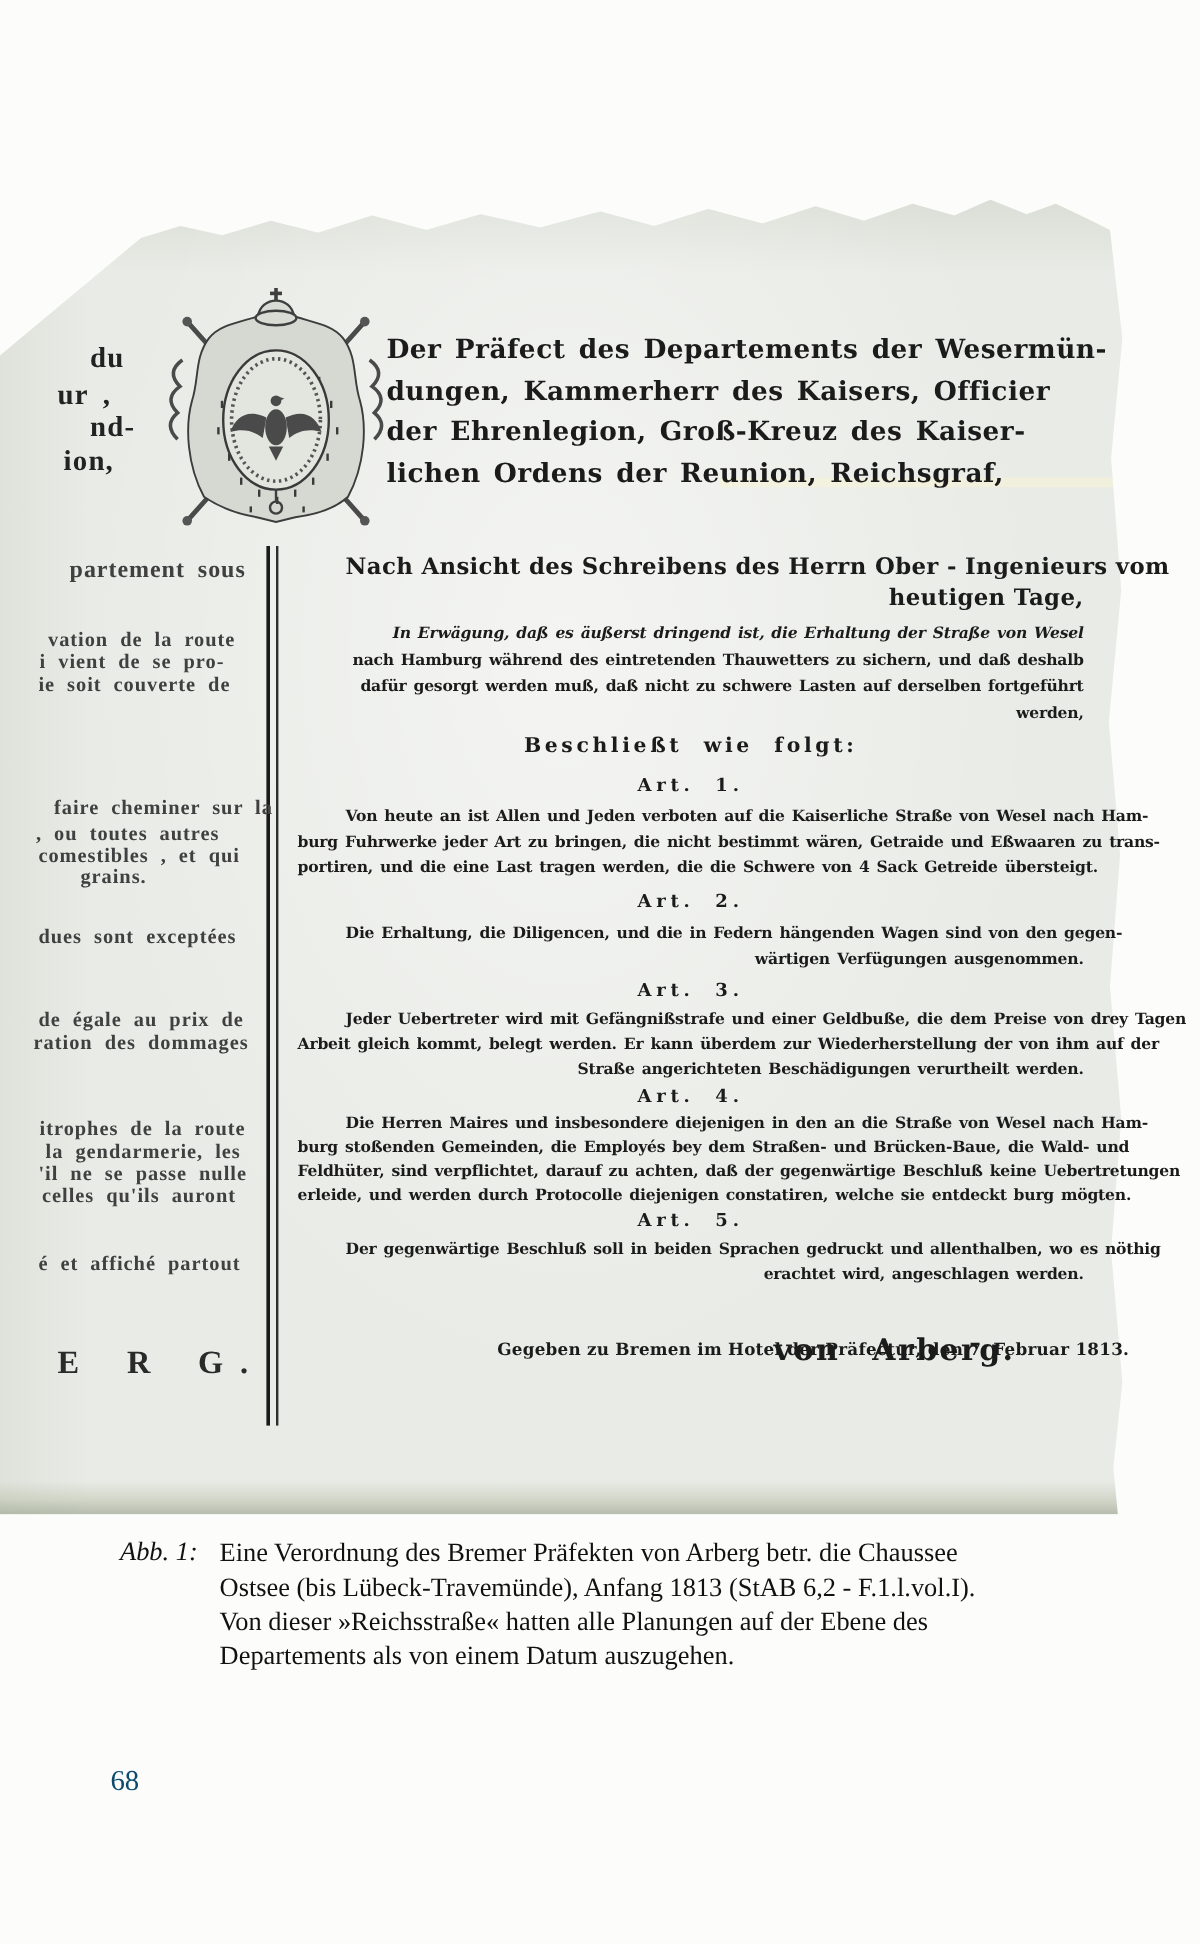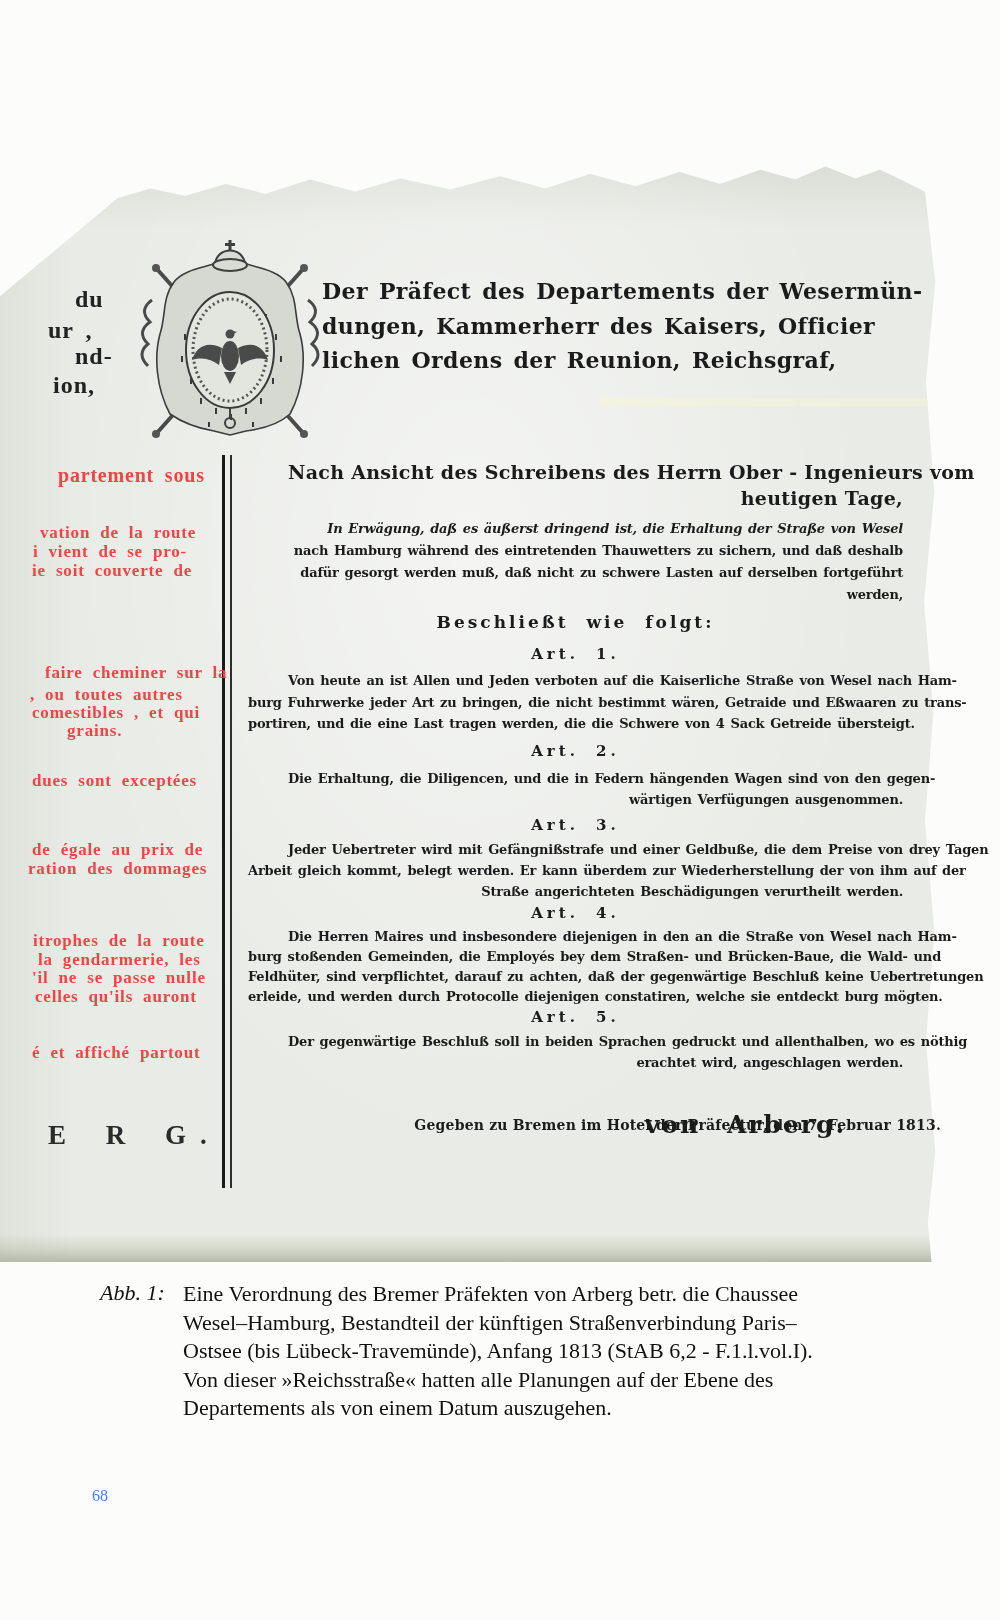--- a/index.html
+++ b/index.html
@@ -54,35 +54,35 @@
   .body-abs{position:absolute;left:248px;width:655px;}
   .intro{font-size:19px;letter-spacing:0.3px;}
   .bline{font-size:13px;line-height:21.5px;letter-spacing:-0.2px;word-spacing:1.5px;}
   .indent{padding-left:40px;}
   .indent-lg{padding-left:62px;font-style:italic;}
   .decree{text-align:center;font-size:17px;letter-spacing:3px;word-spacing:9px;}
   .art-head{text-align:center;font-size:15px;letter-spacing:4px;word-spacing:8px;}
   .dateline{font-size:14px;padding-left:38px;letter-spacing:0.2px;margin-top:33px;}
   .signature{text-align:center;padding-left:170px;font-size:25px;letter-spacing:2px;word-spacing:16px;}
   
-  .fr{position:absolute;font-family:"Liberation Serif",serif;color:#ef4444;
+  .fr{position:absolute;font-family:"Liberation Serif",serif;color:#404040;
       font-size:17px;letter-spacing:0.8px;word-spacing:5px;white-space:nowrap;font-weight:600;}
   .fr-big{font-size:24px;font-weight:700;color:#222;letter-spacing:1px;}
   .fr-med{font-size:20px;}
   .fr-sig{font-size:27px;font-weight:700;letter-spacing:14px;color:#2a2a2a;}
   
   .caption-label{
     position:absolute;left:100px;top:1280px;font-size:22px;font-style:italic;
     color:#111;white-space:nowrap;
   }
   .caption-lines{
     position:absolute;left:183px;top:1280px;width:745px;
     font-size:22px;line-height:28.6px;color:#111;
   }
-  .pageno{position:absolute;left:92px;top:1472px;font-size:16px;color:#3b82f6;margin-top:15px;}
+  .pageno{position:absolute;left:92px;top:1472px;font-size:24px;color:#0c4a6e;}
 </style>
 </head>
 <body>
 
 <div class="paper">
   <div class="paper-stain"></div>
   <div class="paper-bottom-shadow"></div>
 </div>
 
 <svg class="emblem" viewBox="0 0 208 212">
@@ -136,20 +136,21 @@
   <rect x="99" y="5" width="10" height="3" fill="#3f3f3f"></rect>
   <line x1="104" y1="170" x2="104" y2="180" stroke="#3f3f3f" stroke-width="2"></line>
   <circle cx="104" cy="185" r="5" fill="none" stroke="#3f3f3f" stroke-width="2"></circle>
 </svg>
 
 <div class="fold-rule"></div>
 
 <div class="header-block de">
   <div>Der Präfect des Departements der Wesermün-</div>
   <div>dungen, Kammerherr des Kaisers, Officier</div>
+  <div>der Ehrenlegion, Groß-Kreuz des Kaiser-</div>
   <div>lichen Ordens der Reunion, Reichsgraf,</div>
 </div>
 
 <div class="fr fr-big" style="left:75px;top:286px">du</div>
 <div class="fr fr-big" style="left:48px;top:317px">ur ,</div>
 <div class="fr fr-big" style="left:75px;top:343px">nd-</div>
 <div class="fr fr-big" style="left:53px;top:372px">ion,</div>
 <div class="fr fr-med" style="left:58px;top:464px">partement sous</div>
 <div class="fr" style="left:40px;top:523px">vation de la route</div>
 <div class="fr" style="left:33px;top:542px">i vient de se pro-</div>
@@ -201,19 +202,18 @@
 <div class="body-abs de art-head" style="top:1008px">Art. 5.</div>
 <div class="body-abs de bline" style="top:1031px"><span class="indent">Der gegenwärtige Beschluß soll in beiden Sprachen gedruckt und allenthalben, wo es nöthig</span></div>
 <div class="body-abs de bline" style="top:1052px">erachtet wird, angeschlagen werden.</div>
 
 <div class="body-abs de dateline" style="top:1084px">Gegeben zu Bremen im Hotel der Präfectur, den 7. Februar 1813.</div>
 <div class="body-abs de signature" style="top:1110px">von Arberg.</div>
 
 <div class="caption-label">Abb. 1:</div>
 <div class="caption-lines">
   <div>Eine Verordnung des Bremer Präfekten von Arberg betr. die Chaussee</div>
-  <div>Wesel–Hamburg, Bestandteil der künftigen Straßenverbindung Paris–</div>
   <div>Ostsee (bis Lübeck-Travemünde), Anfang 1813 (StAB 6,2 - F.1.l.vol.I).</div>
   <div>Von dieser »Reichsstraße« hatten alle Planungen auf der Ebene des</div>
   <div>Departements als von einem Datum auszugehen.</div>
 </div>
 
 <div class="pageno">68</div>
 
 </body></html>

